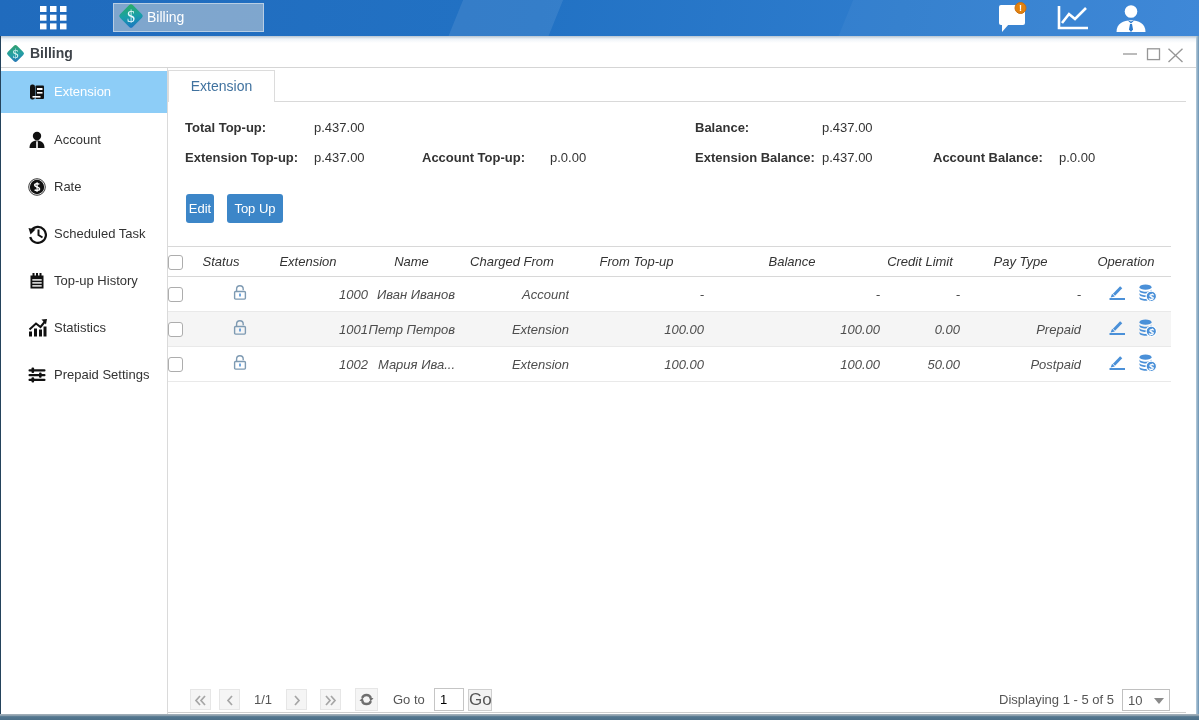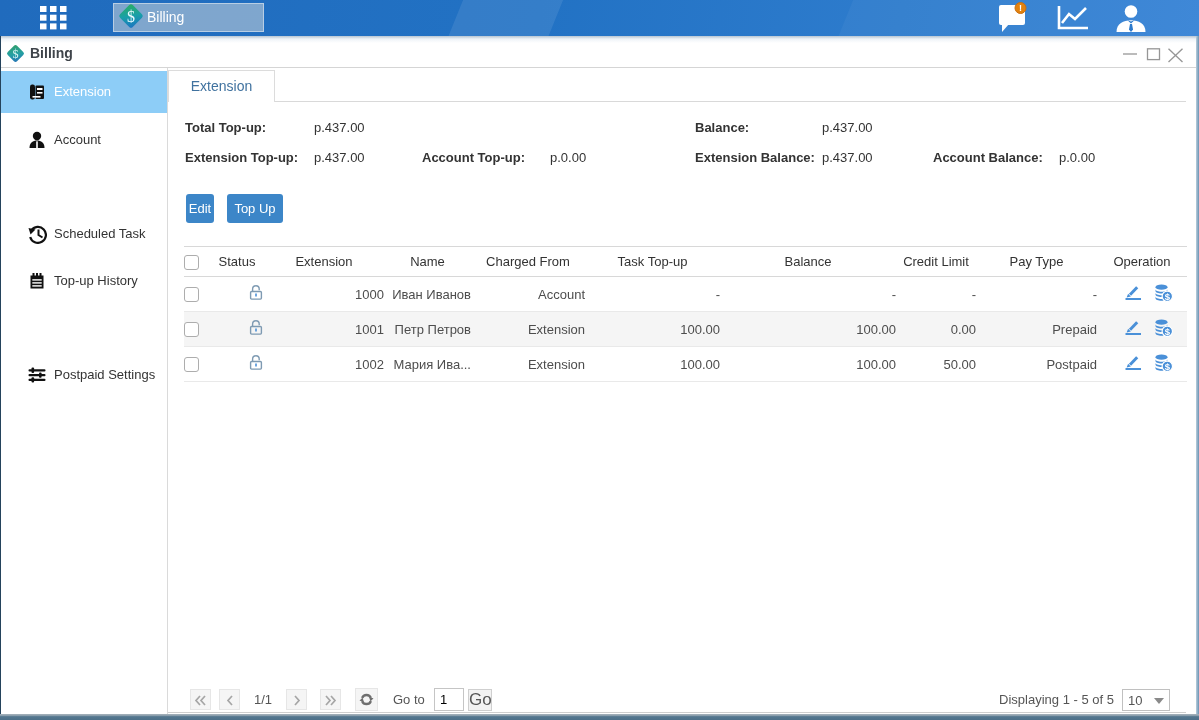--- a/index.html
+++ b/index.html
@@ -51,22 +51,22 @@
   background:#fff; border:1px solid #dcdcdc; border-bottom:none;
   color:#40729f; font-size:14px; text-align:center; line-height:30px; }
 .lab { position:absolute; font-size:13px; font-weight:bold; color:#333;
   white-space:nowrap; }
 .val { position:absolute; font-size:13px; color:#333; white-space:nowrap; }
 .btn { position:absolute; top:126px; height:29px; background:#3c86c8;
   color:#fff; font-size:13px; text-align:center; line-height:29px;
   border-radius:3px; }
 
 
-#tbl { position:absolute; left:16px; top:178px; width:1003px;
-  border-collapse:collapse; table-layout:fixed; }
+#tbl { position:absolute; left:0; top:178px; width:1003px;
+  border-collapse:collapse; table-layout:fixed;font-style:italic; }
 #tbl th { height:30px; font-size:13px; font-weight:normal; color:#333;
   border-top:1px solid #d8d8d8; border-bottom:1px solid #d8d8d8;
   text-align:center; overflow:hidden; }
 #tbl td { height:35px; font-size:13px; color:#4d4d4d; text-align:right;
   border-bottom:1px solid #e9e9e9; overflow:hidden; white-space:nowrap;
   text-overflow:ellipsis; }
 #tbl tr.alt td { background:#f5f5f5; }
 .cb { display:inline-block; width:15px; height:15px; border:1px solid #adadad;
   border-radius:3px; background:#fff; vertical-align:middle; }
 
@@ -193,50 +193,70 @@
     <span class="tx" style="color:#fff">Extension</span>
   </div>
   <div class="sbitem" style="top:51px">
     <svg class="ic" width="18" height="18" viewBox="0 0 18 18">
       <circle cx="9" cy="5" r="4.2" fill="#111"></circle>
       <path d="M1.5,17 C1.5,11.5 5,9.5 9,9.5 C13,9.5 16.5,11.5 16.5,17 z" fill="#111"></path>
       <rect x="8.2" y="10.3" width="1.6" height="6.7" fill="#fff"></rect>
     </svg>
     <span class="tx">Account</span>
   </div>
+  <div class="sbitem" style="top:98px">
+    <svg class="ic" width="18" height="18" viewBox="0 0 18 18">
+      <circle cx="9" cy="9" r="7.2" fill="#111"></circle>
+      <circle cx="9" cy="9" r="8.3" fill="none" stroke="#222" stroke-width="0.9"></circle>
+      <path d="M11.4,6.1 C9.4,5.3 6.6,5.6 6.6,7.1 C6.6,9.3 11.6,8.7 11.6,10.9 C11.6,12.5 8.6,12.8 6.6,12" fill="none" stroke="#fff" stroke-width="1.5"></path>
+          <line x1="9.1" y1="4.2" x2="9.1" y2="13.8" stroke="#fff" stroke-width="1.2"></line>
+    </svg>
+    <span class="tx">Rate</span>
+  </div>
   <div class="sbitem" style="top:145px">
     <svg class="ic" width="19" height="19" viewBox="0 0 19 19">
       <path d="M3.2,5.5 A8 8 0 1 1 2.2,12" fill="none" stroke="#111" stroke-width="2.2"></path>
       <path d="M0.5,3 L7.5,4.5 L2.5,9.5 z" fill="#111"></path>
       <path d="M10.5,4.5 V10 L14.5,12.5" fill="none" stroke="#111" stroke-width="2"></path>
     </svg>
     <span class="tx">Scheduled Task</span>
   </div>
   <div class="sbitem" style="top:192px">
     <svg class="ic" width="18" height="18" viewBox="0 0 18 18">
       <rect x="2.5" y="3.5" width="13" height="13" fill="#111"></rect>
       <rect x="4.5" y="1" width="2" height="4" fill="#111"></rect>
       <rect x="8" y="1" width="2" height="4" fill="#111"></rect>
       <rect x="11.5" y="1" width="2" height="4" fill="#111"></rect>
       <rect x="4.3" y="7.2" width="9.4" height="1.4" fill="#fff"></rect>
       <rect x="4.3" y="10.2" width="9.4" height="1.4" fill="#fff"></rect>
       <rect x="4.3" y="13.2" width="9.4" height="1.4" fill="#fff"></rect>
     </svg>
     <span class="tx">Top-up History</span>
   </div>
+  <div class="sbitem" style="top:239px">
+    <svg class="ic" width="19" height="18" viewBox="0 0 19 18">
+      <rect x="1" y="12.5" width="3" height="5" fill="#111"></rect>
+      <rect x="6" y="9.5" width="3" height="8" fill="#111"></rect>
+      <rect x="11" y="10.5" width="3" height="7" fill="#111"></rect>
+      <rect x="15.5" y="7.5" width="3" height="10" fill="#111"></rect>
+      <path d="M1.5,10.5 L8,4.5 L12.5,8 L17,2.5" fill="none" stroke="#111" stroke-width="2"></path>
+      <path d="M13.5,0.5 L19,0 L18,5.5 z" fill="#111"></path>
+    </svg>
+    <span class="tx">Statistics</span>
+  </div>
   <div class="sbitem" style="top:286px">
     <svg class="ic" width="18" height="18" viewBox="0 0 18 18">
       <rect x="0.5" y="3.2" width="17" height="2.2" rx="1" fill="#111"></rect>
       <rect x="3.5" y="1.6" width="2.6" height="5.4" rx="1" fill="#111"></rect>
       <rect x="0.5" y="8" width="17" height="2.2" rx="1" fill="#111"></rect>
       <rect x="11" y="6.4" width="2.6" height="5.4" rx="1" fill="#111"></rect>
       <rect x="0.5" y="12.8" width="17" height="2.2" rx="1" fill="#111"></rect>
       <rect x="3.5" y="11.2" width="2.6" height="5.4" rx="1" fill="#111"></rect>
     </svg>
-    <span class="tx">Postpaid Settings</span>
+    <span class="tx">Prepaid Settings</span>
   </div>
 </div>
 
 <div id="content">
   <div id="tabline"></div>
   <div id="tab">Extension</div>
 
   <span class="lab" style="left:17px;top:52px">Total Top-up:</span>
   <span class="val" style="left:146px;top:52px">p.437.00</span>
   <span class="lab" style="left:527px;top:52px">Balance:</span>
@@ -267,21 +287,21 @@
           <col style="width:121px">
       <col style="width:90px">
     </colgroup>
     <tbody>
           <tr>
       <th style="text-align:left"><span class="cb"></span></th>
       <th>Status</th>
             <th>Extension</th>
             <th>Name</th>
             <th>Charged From</th>
-      <th>Task Top-up</th>
+      <th>From Top-up</th>
             <th>Balance</th>
             <th>Credit Limit</th>
             <th>Pay Type</th>
       <th>Operation</th>
     </tr>
     <tr>
       <td style="text-align:left"><span class="cb"></span></td>
       <td><svg width="16" height="17" viewBox="0 0 16 17">
                 <path d="M4.6,7.5 V5.1 A3.3,3.3 0 0 1 11.2,5.1 V6.3" fill="none" stroke="#7e9ab2" stroke-width="1.4"></path>
                 <rect x="2.6" y="7.5" width="10.8" height="7.6" rx="1" fill="none" stroke="#7e9ab2" stroke-width="1.4"></rect>

